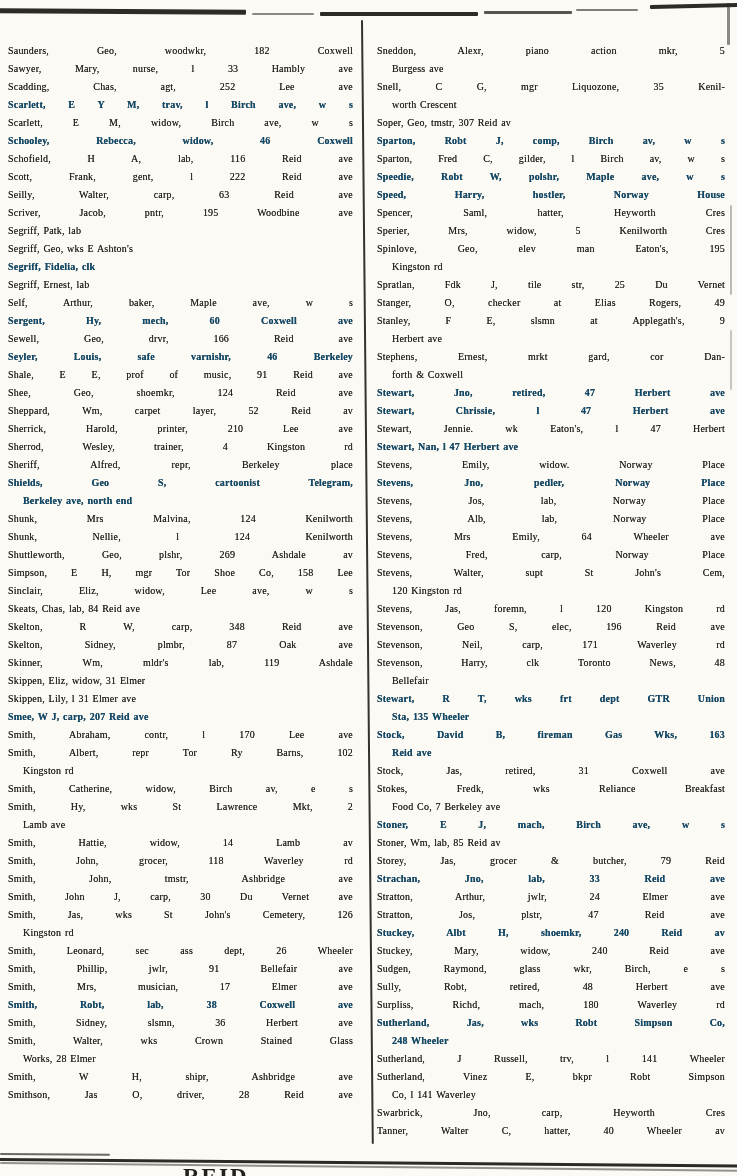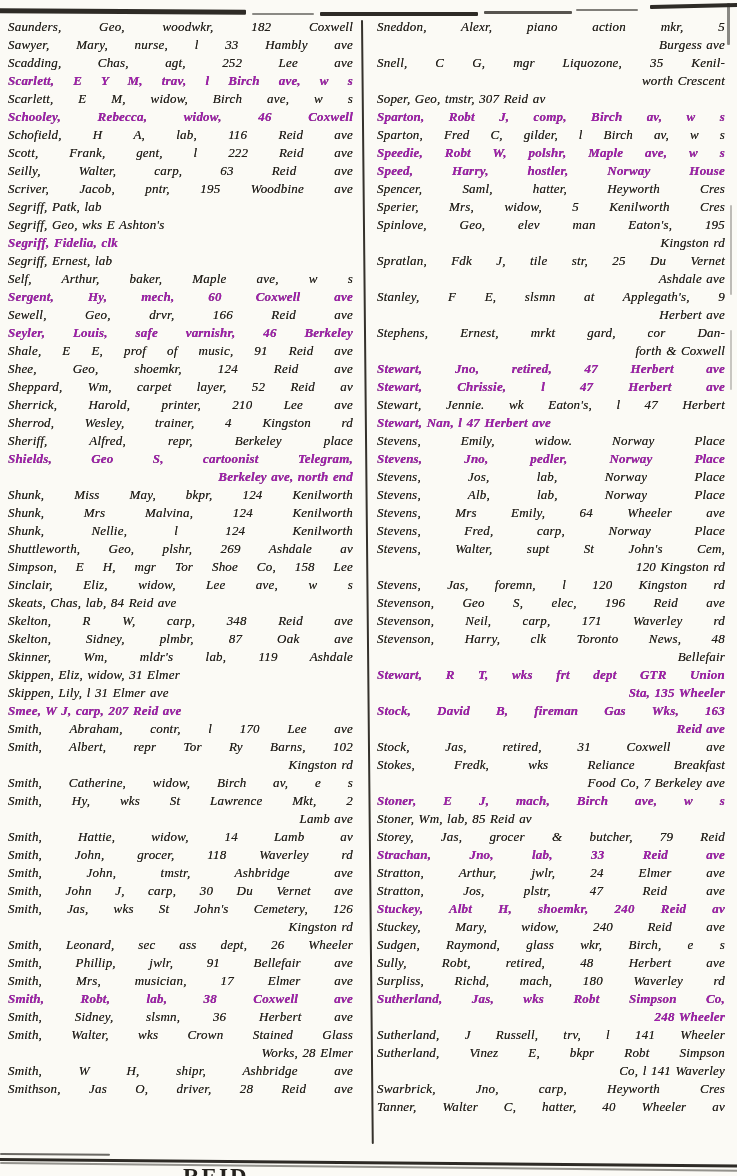--- a/index.html
+++ b/index.html
@@ -32,29 +32,29 @@
     transform:rotate(.5deg); transform-origin:left center; }
   .bottom-ghost { left:0; top:1153px; width:110px; height:2px;
     transform:rotate(.4deg); transform-origin:left center; opacity:.7; }
   .bottom-thin { left:0; top:1162px; width:740px; height:1.5px;
     transform:rotate(.6deg); transform-origin:left center; opacity:.5; }
   .footer-frag {
     position:absolute; left:183px; top:1164px;
     font-weight:bold; font-size:23px; letter-spacing:2px; color:#24211c;
   }
   
-  .col { position:absolute; top:18px; font-size:13px; line-height:18px;font-style:italic; }
+  .col { position:absolute; top:42px; font-size:10px; line-height:18px; }
   .col-left  { left:8px;   width:345px; }
   .col-right { left:377px; width:348px; }
   .entry { letter-spacing:.2px; word-spacing:1px;
     text-shadow:0 0 .5px rgba(33,30,25,.75); }
-  .entry.bold { font-weight:bold; color:#a21caf; }
+  .entry.bold { font-weight:bold; color:#0c4a6e; }
   .line { text-align:left; }
   .line.j { text-align:justify; text-align-last:justify; }
-  .line.cont { padding-left:15px;text-align:right; }
+  .line.cont { padding-left:15px; }
 </style>
 </head>
 <body>
 
 <div class="page">
 
   <div class="rule seg-a"></div>
   <div class="rule seg-b"></div>
   <div class="rule seg-c"></div>
   <div class="rule seg-d"></div>
@@ -137,23 +137,20 @@
         <div class="line j">Sherrod, Wesley, trainer, 4 Kingston rd</div>
       </div>
       <div class="entry">
         <div class="line j">Sheriff, Alfred, repr, Berkeley place</div>
       </div>
       <div class="entry bold">
         <div class="line j">Shields, Geo S, cartoonist Telegram,</div>
         <div class="line cont">Berkeley ave, north end</div>
       </div>
       <div class="entry">
-        <div class="line j">Shunk, Miss May, bkpr, 124 Kenilworth</div>
-      </div>
-      <div class="entry">
         <div class="line j">Shunk, Mrs Malvina, 124 Kenilworth</div>
       </div>
       <div class="entry">
         <div class="line j">Shunk, Nellie, l 124 Kenilworth</div>
       </div>
       <div class="entry">
         <div class="line j">Shuttleworth, Geo, plshr, 269 Ashdale av</div>
       </div>
       <div class="entry">
         <div class="line j">Simpson, E H, mgr Tor Shoe Co, 158 Lee</div>
@@ -269,21 +266,21 @@
         <div class="line j">Sperier, Mrs, widow, 5 Kenilworth Cres</div>
       </div>
       <div class="entry">
         <div class="line j">Spinlove, Geo, elev man Eaton's, 195</div>
         <div class="line cont">Kingston rd</div>
       </div>
       <div class="entry">
         <div class="line j">Spratlan, Fdk J, tile str, 25 Du Vernet</div>
       </div>
       <div class="entry">
-        <div class="line cont">Ashdale ave</div>
+        <div class="line j">Stanger, O, checker at Elias Rogers, 49</div>
       </div>
       <div class="entry">
         <div class="line j">Stanley, F E, slsmn at Applegath's, 9</div>
         <div class="line cont">Herbert ave</div>
       </div>
       <div class="entry">
         <div class="line j">Stephens, Ernest, mrkt gard, cor Dan-</div>
         <div class="line cont">forth &amp; Coxwell</div>
       </div>
       <div class="entry bold">

